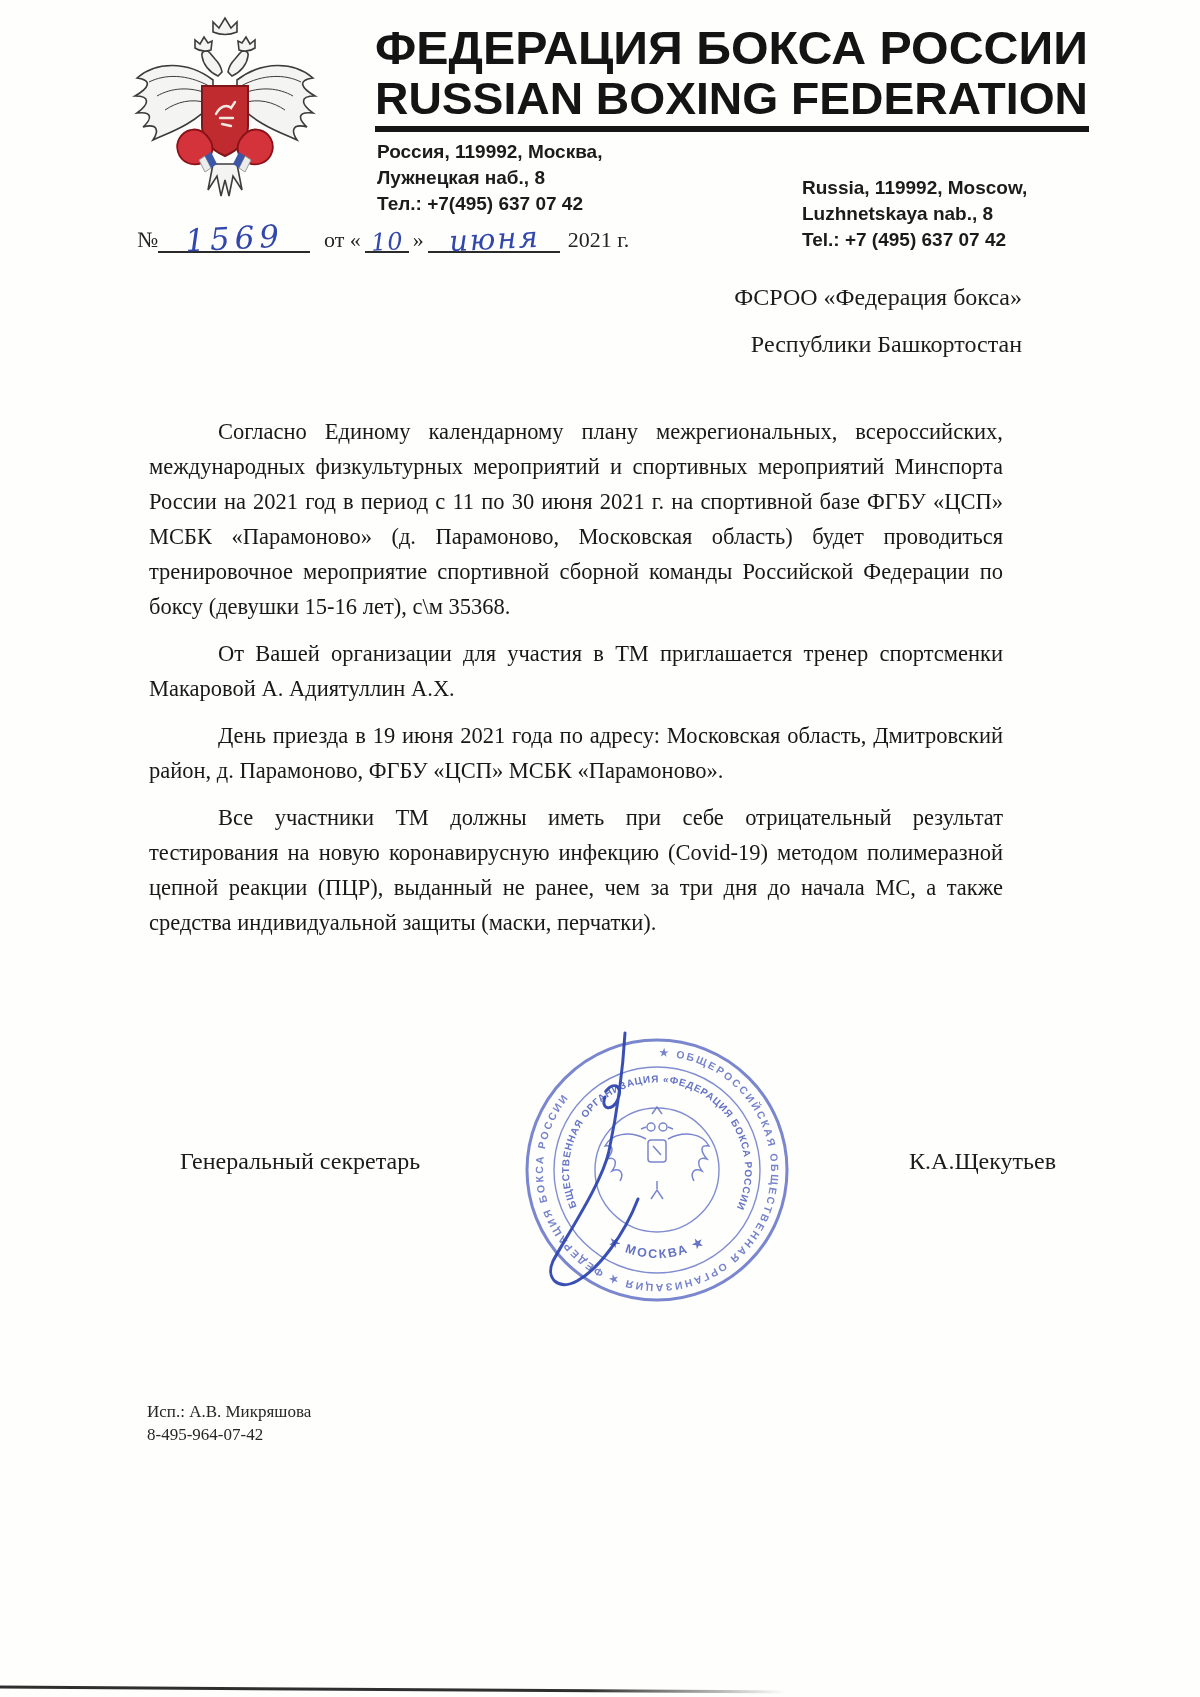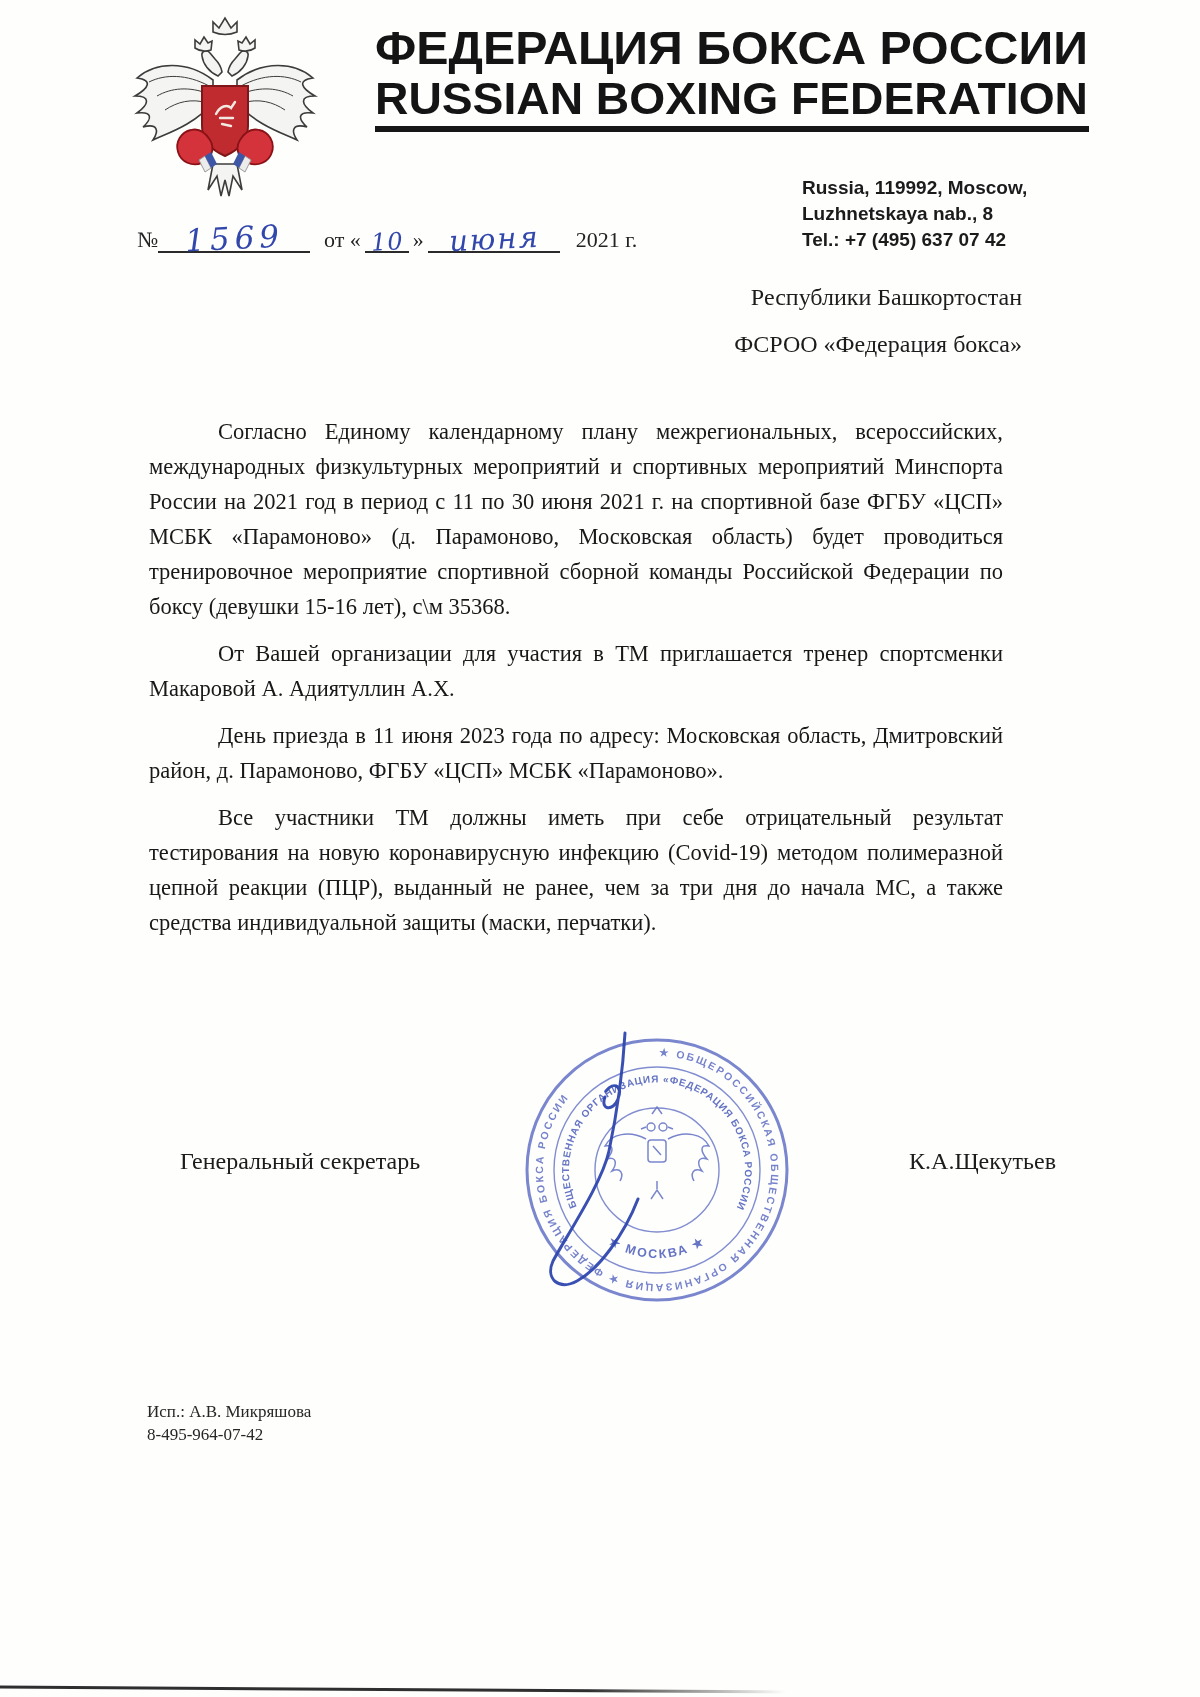--- a/index.html
+++ b/index.html
@@ -105,51 +105,56 @@
       <path d="M120,142 L114,154 L108,150 L114,138 Z" fill="#3d56a6"></path>
     </g>
   </svg>
 
   <svg class="titles" width="715" height="106" viewBox="0 0 715 106">
     <text class="title-ru" x="0" y="44" textLength="713" lengthAdjust="spacingAndGlyphs">ФЕДЕРАЦИЯ БОКСА РОССИИ</text>
     <text class="title-en" x="0" y="94" textLength="713" lengthAdjust="spacingAndGlyphs">RUSSIAN BOXING FEDERATION</text>
   </svg>
   <div class="header-divider"></div>
 
+  <div class="addr addr-ru">
+    <div>Россия, 119992, Москва,</div>
+    <div>Лужнецкая наб., 8</div>
+    <div>Тел.: +7(495) 637 07 42</div>
+  </div>
   <div class="addr addr-en">
     <div>Russia, 119992, Moscow,</div>
     <div>Luzhnetskaya nab., 8</div>
     <div>Tel.: +7 (495) 637 07 42</div>
   </div>
 
   <div class="ref-line">
     <span>№</span>
     <span class="blank" style="width:152px;">
       <span class="hw hw-number">1569</span>
     </span>
     <span class="ref-sep" style="margin-left:14px;">от «</span>
     <span class="blank" style="width:44px;">
       <span class="hw hw-day">10</span>
     </span>
     <span class="ref-sep">»</span>
     <span class="blank" style="width:132px;">
       <span class="hw hw-month">июня</span>
     </span>
-    <span class="ref-sep" style="margin-left:16px;">2021 г.</span>
+    <span class="ref-sep" style="margin-left:8px;">2021 г.</span>
   </div>
 
   <div class="recipient">
+    <div>ФСРОО «Федерация бокса»</div>
     <div>Республики Башкортостан</div>
-    <div>ФСРОО «Федерация бокса»</div>
   </div>
 
   <div class="body-text">
     <p>Согласно Единому календарному плану межрегиональных, всероссийских, международных физкультурных мероприятий и спортивных мероприятий Минспорта России на 2021 год в период с 11 по 30 июня 2021 г. на спортивной базе ФГБУ «ЦСП» МСБК «Парамоново» (д. Парамоново, Московская область) будет проводиться тренировочное мероприятие спортивной сборной команды Российской Федерации по боксу (девушки 15-16 лет), с\м 35368.</p>
     <p>От Вашей организации для участия в ТМ приглашается тренер спортсменки Макаровой А. Адиятуллин А.Х.</p>
-    <p>День приезда в 11 июня 2023 года по адресу: Московская область, Дмитровский район, д. Парамоново, ФГБУ «ЦСП» МСБК «Парамоново».</p>
+    <p>День приезда в 19 июня 2021 года по адресу: Московская область, Дмитровский район, д. Парамоново, ФГБУ «ЦСП» МСБК «Парамоново».</p>
     <p>Все участники ТМ должны иметь при себе отрицательный результат тестирования на новую коронавирусную инфекцию (Covid-19) методом полимеразной цепной реакции (ПЦР), выданный не ранее, чем за три дня до начала МС, а также средства индивидуальной защиты (маски, перчатки).</p>
   </div>
 
   <div class="sig-row">
     <span>Генеральный секретарь</span>
     <span>К.А.Щекутьев</span>
   </div>
 
   <svg class="stamp" viewBox="0 0 300 312" aria-hidden="true">
     <circle class="stamp-ring" cx="152" cy="157" r="130" stroke-width="3" opacity=".9"></circle>

